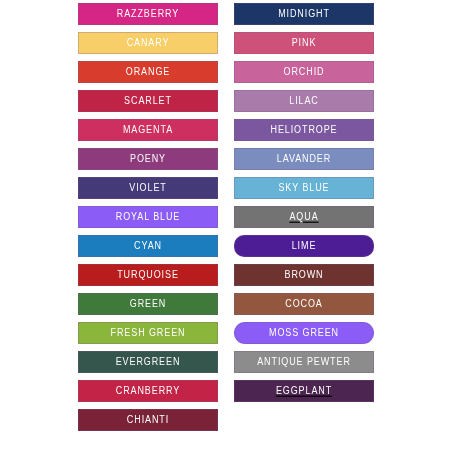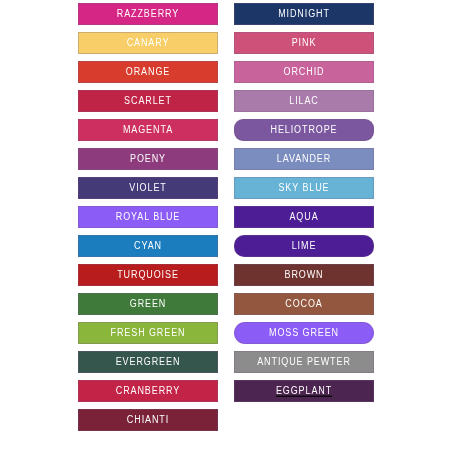--- a/index.html
+++ b/index.html
@@ -122,30 +122,30 @@
       </div>
       <div class="swatch" style="background-color: rgb(206, 81, 121);">
         <span class="swatch-label">PINK</span>
       </div>
       <div class="swatch" style="background-color: rgb(201, 99, 156);">
         <span class="swatch-label">ORCHID</span>
       </div>
       <div class="swatch" style="background-color: rgb(169, 123, 171);">
         <span class="swatch-label">LILAC</span>
       </div>
-      <div class="swatch" style="background-color: rgb(123, 87, 160); border-radius: 9px;">
+      <div class="swatch" style="background-color: rgb(123, 87, 160);">
         <span class="swatch-label">HELIOTROPE</span>
       </div>
       <div class="swatch" style="background-color: rgb(123, 140, 190);">
         <span class="swatch-label">LAVANDER</span>
       </div>
       <div class="swatch" style="background-color: rgb(102, 179, 214);">
         <span class="swatch-label">SKY BLUE</span>
       </div>
-      <div class="swatch" style="background-color: #4c1d95;">
+      <div class="swatch" style="background-color: #737373; text-decoration: underline;">
         <span class="swatch-label">AQUA</span>
       </div>
       <div class="swatch" style="background-color: #4c1d95; border-radius: 10px;">
         <span class="swatch-label">LIME</span>
       </div>
       <div class="swatch" style="background-color: rgb(110, 51, 47);">
         <span class="swatch-label">BROWN</span>
       </div>
       <div class="swatch" style="background-color: rgb(147, 87, 63);">
         <span class="swatch-label">COCOA</span>

